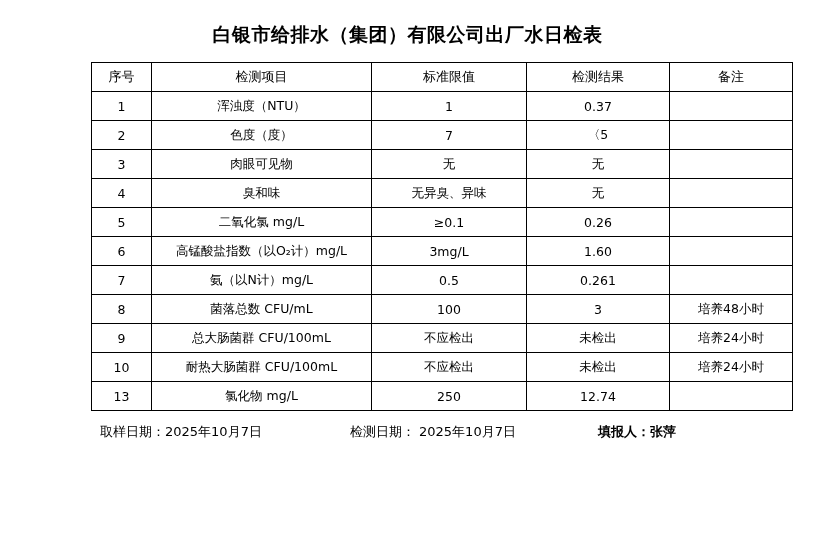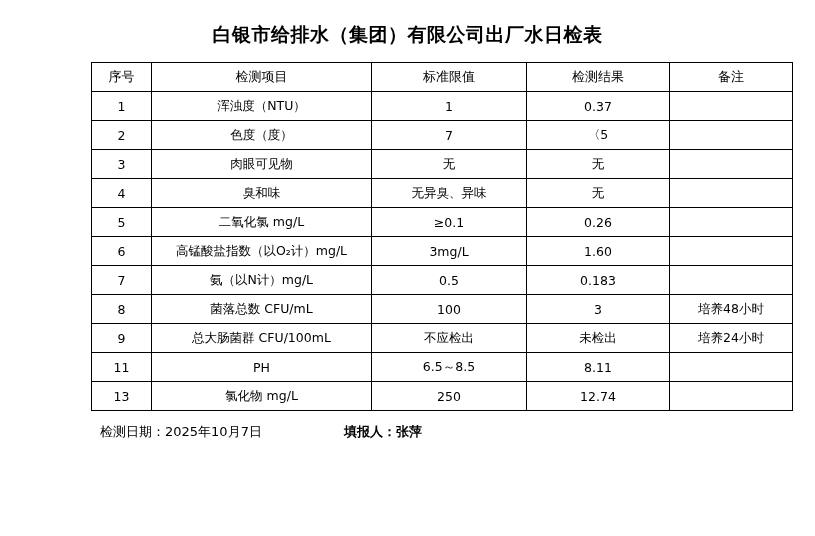--- a/index.html
+++ b/index.html
@@ -138,53 +138,54 @@
           <td class="num">6</td>
           <td>高锰酸盐指数（以O₂计）mg/L</td>
           <td class="num">3mg/L</td>
           <td class="num">1.60</td>
           <td></td>
         </tr>
         <tr>
           <td class="num">7</td>
           <td>氨（以N计）mg/L</td>
           <td class="num">0.5</td>
-          <td class="num">0.183</td>
+          <td class="num">0.261</td>
           <td></td>
         </tr>
         <tr>
           <td class="num">8</td>
           <td>菌落总数 CFU/mL</td>
           <td class="num">100</td>
           <td class="num">3</td>
           <td>培养48小时</td>
         </tr>
         <tr>
           <td class="num">9</td>
           <td>总大肠菌群 CFU/100mL</td>
           <td>不应检出</td>
           <td>未检出</td>
           <td>培养24小时</td>
         </tr>
         <tr>
-          <td class="num">11</td>
-          <td>PH</td>
-          <td class="num">6.5～8.5</td>
-          <td class="num">8.11</td>
-          <td></td>
+          <td class="num">10</td>
+          <td>耐热大肠菌群 CFU/100mL</td>
+          <td>不应检出</td>
+          <td>未检出</td>
+          <td>培养24小时</td>
         </tr>
         <tr>
           <td class="num">13</td>
           <td>氯化物 mg/L</td>
           <td class="num">250</td>
           <td class="num">12.74</td>
           <td></td>
         </tr>
       </tbody>
     </table>
   </div>
 
   <div class="footer">
-    <span class="f-item f-sample">检测日期：2025年10月7日</span>
+    <span class="f-item f-sample">取样日期：2025年10月7日</span>
+    <span class="f-item f-test">检测日期： 2025年10月7日</span>
     <span class="f-item f-filler">填报人：张萍</span>
   </div>
 
 </div>
 
 </body></html>

